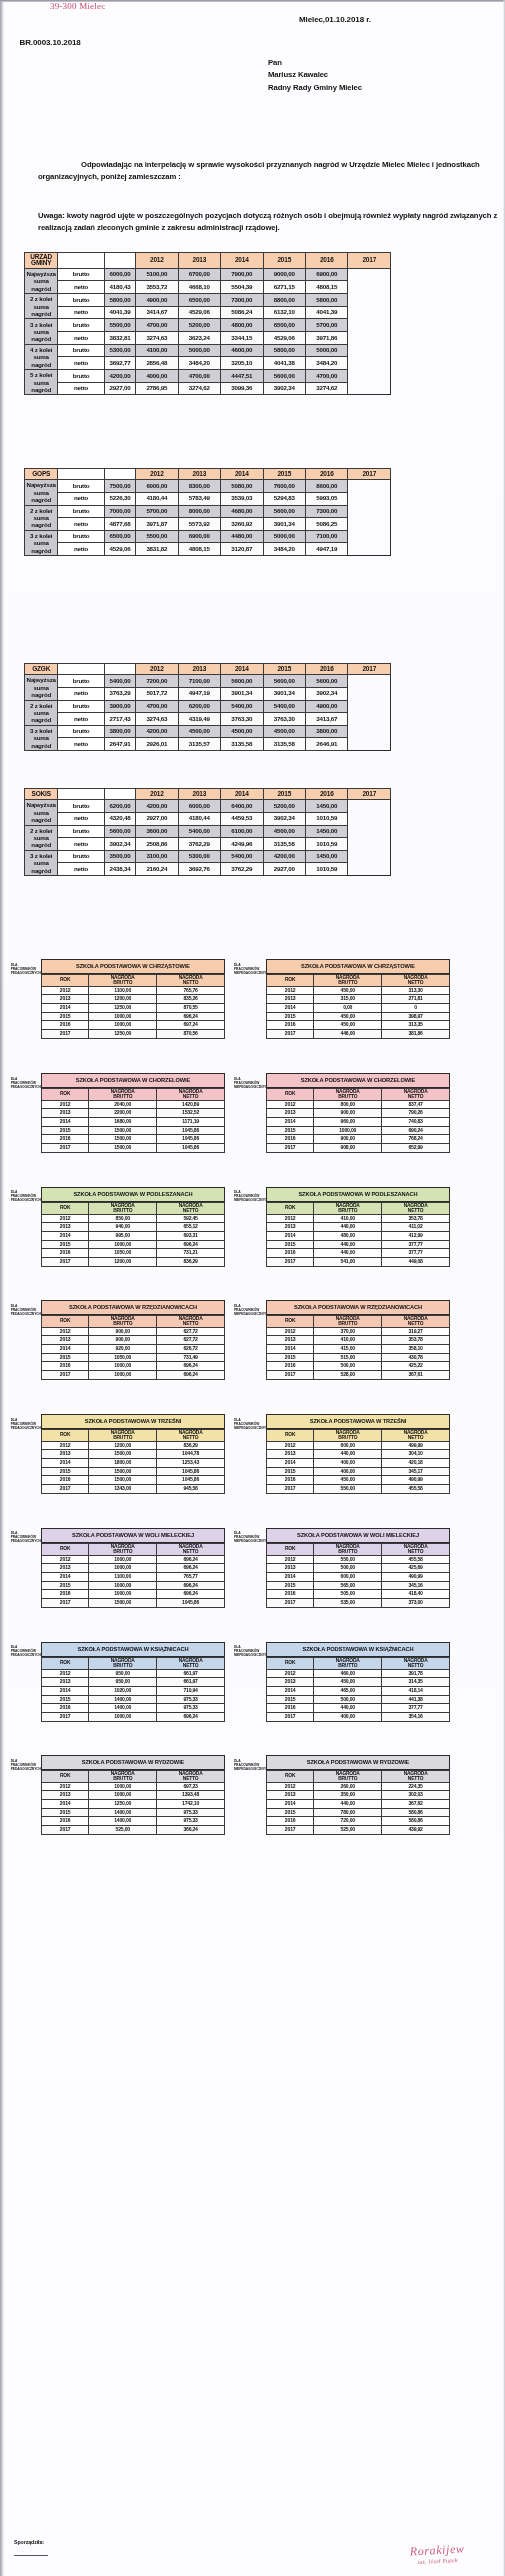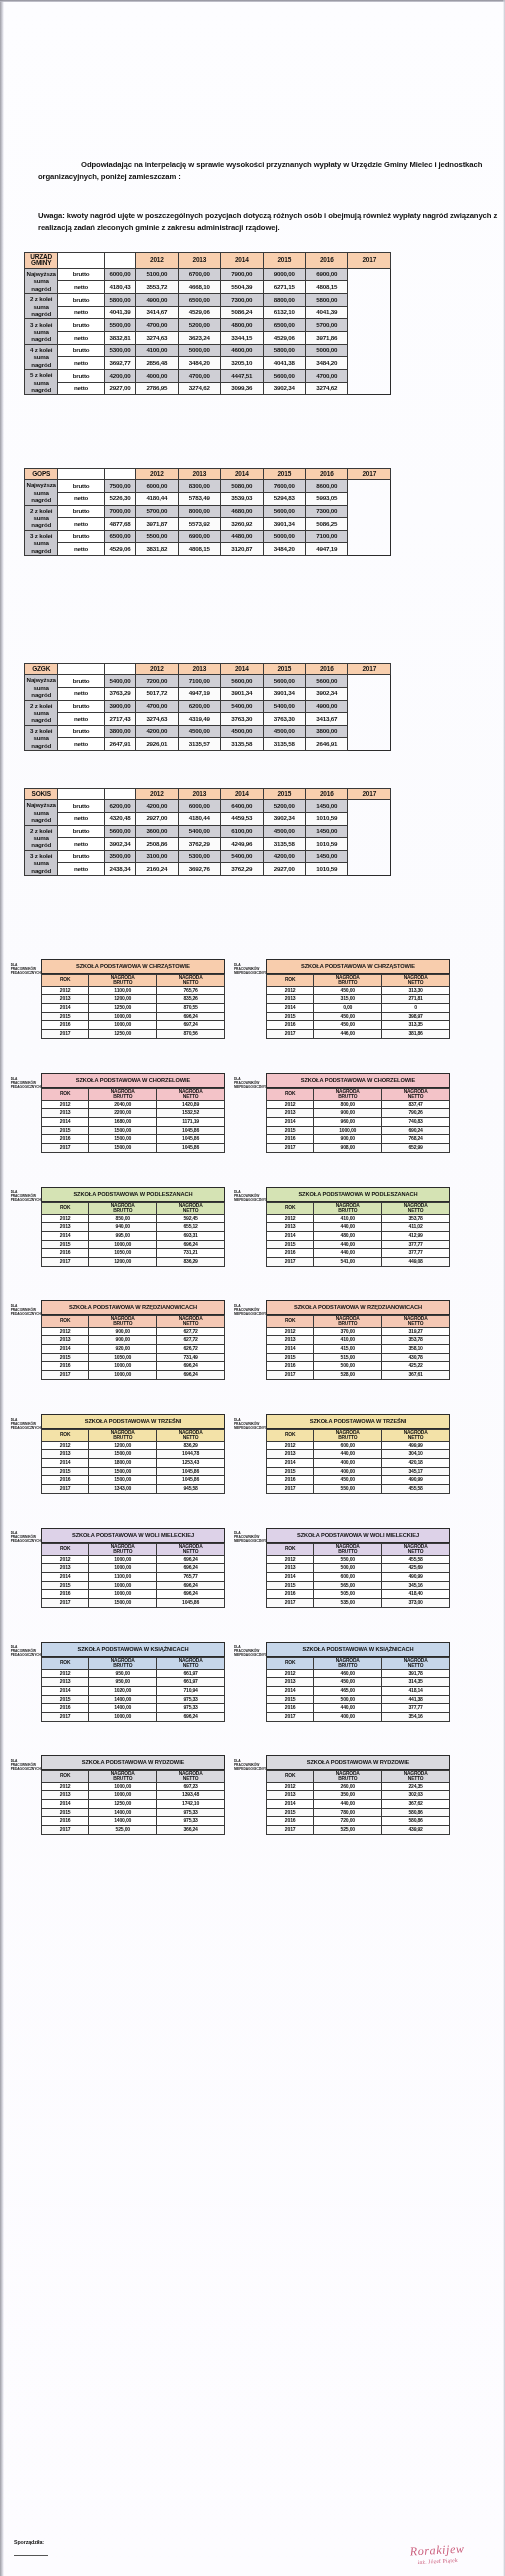--- a/index.html
+++ b/index.html
@@ -179,22 +179,32 @@
     font-size:12px;font-style:italic;letter-spacing:0.6px;opacity:.88;
   }
   .sig-name{font-size:5.6px;letter-spacing:0.2px;opacity:.9;}
 </style>
 </head>
 <body>
 
 <div class="page">
   <div class="topbar"></div>
 
-
-  <div class="para indent p1">Odpowiadając na interpelację w sprawie wysokości przyznanych wypłaty w Urzędzie Gminy Mielec i jednostkach organizacyjnych, poniżej zamieszczam :</div>
+  <div class="hdr">
+    <div class="stamp-addr">39-300 Mielec</div>
+    <div class="place-date">Mielec,01.10.2018 r.</div>
+    <div class="sign-ref">BR.0003.10.2018</div>
+    <div class="addressee">
+      <div>Pan</div>
+      <div>Mariusz Kawalec</div>
+      <div>Radny Rady Gminy Mielec</div>
+    </div>
+  </div>
+
+  <div class="para indent p1">Odpowiadając na interpelację w sprawie wysokości przyznanych nagród w Urzędzie Mielec Mielec i jednostkach organizacyjnych, poniżej zamieszczam :</div>
   <div class="para p2">Uwaga: kwoty nagród ujęte w poszczególnych pozycjach dotyczą różnych osób i obejmują również wypłaty nagród związanych z realizacją zadań zleconych gminie z zakresu administracji rządowej.</div>
 
   <div id="org-tables-host">
       <div class="tblwrap" style="left: 24px; top: 252px;">
         <table class="tbl" style="width: 367px;">
           <thead>
             <tr>
               <td class="org" rowspan="11">
                 <div>URZĄD</div>
                 <div>GMINY</div>

